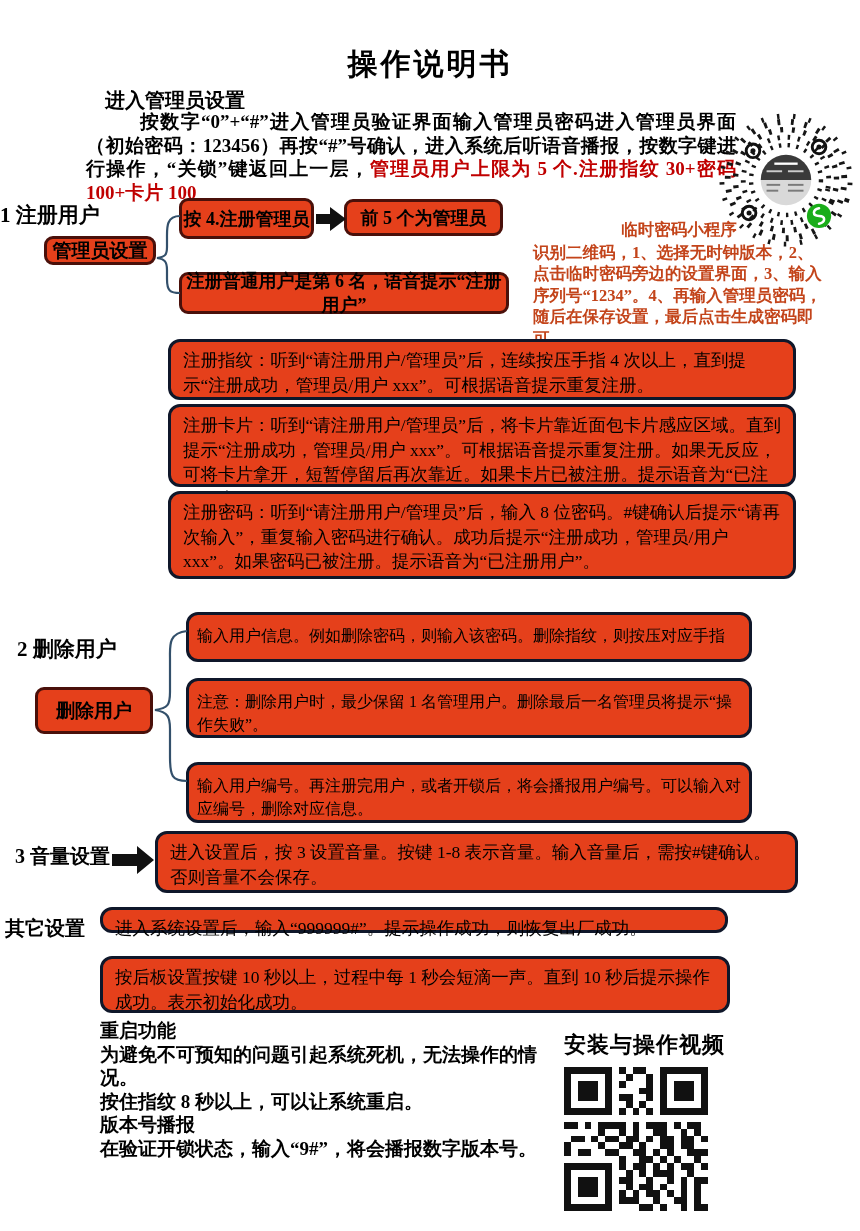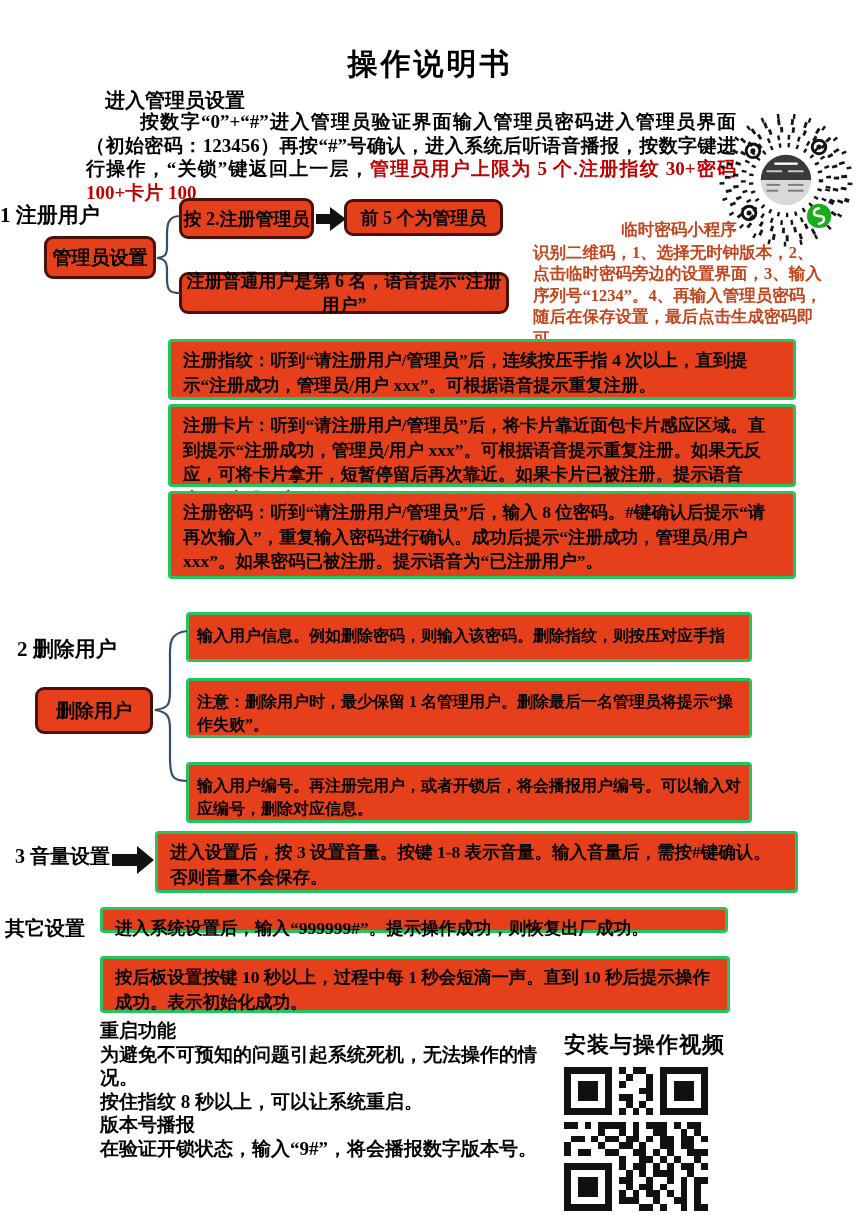--- a/index.html
+++ b/index.html
@@ -7,22 +7,22 @@
        font-family:"Liberation Serif","DejaVu Serif",serif;color:#000;}
   .abs{position:absolute;}
   .title{left:0;top:44px;width:860px;text-align:center;font-size:30px;font-weight:bold;letter-spacing:3px;}
   .h2{font-size:20px;font-weight:bold;}
   .para{left:86px;top:110px;width:650px;font-size:19px;font-weight:bold;line-height:23.5px;text-indent:54px;text-align:justify;}
   .red{color:#c00000;}
   .seclabel{font-size:21px;font-weight:bold;}
   .node{background:#e5401b;border:3px solid #4a100a;border-radius:9px;
         display:flex;align-items:center;justify-content:center;
         font-weight:bold;box-sizing:border-box;text-align:center;}
-  .rbox{background:#e5401b;border:3px solid #22c55e;border-radius:4px;
-        box-sizing:border-box;font-weight:bold;font-size:17.5px;line-height:24.5px;
+  .rbox{background:#e5401b;border:3px solid #0f172a;border-radius:12px;
+        box-sizing:border-box;font-weight:normal;font-size:17.5px;line-height:24.5px;
         padding:6px 12px;text-align:left;}
   .sec2box{font-size:16px;line-height:23px;padding:9px 8px;}
   .mini{left:533px;top:219px;width:292px;color:#c3441a;font-weight:bold;font-size:16.5px;line-height:21.5px;}
   .mini .mtitle{display:block;text-align:center;margin-bottom:1px;}
   .mini .mnote{display:block;}
   .restart{left:100px;top:1019px;width:470px;font-size:19px;font-weight:bold;line-height:23.5px;}
   .videoh{left:564px;top:1030px;font-family:"Liberation Sans","DejaVu Sans",sans-serif;
           font-size:22px;font-weight:bold;letter-spacing:1px;}
   svg{display:block;}
   .overlay{left:0;top:0;width:860px;height:1231px;pointer-events:none;z-index:5;}
@@ -77,22 +77,22 @@
       <rect x="72" y="74" width="16" height="2" fill="#7a7a7a"></rect>
     <rect x="50" y="80" width="12" height="2" fill="#7a7a7a"></rect>
       <rect x="72" y="80" width="16" height="2" fill="#7a7a7a"></rect>
 
     <circle cx="104" cy="107" r="12.5" fill="#1aad19"></circle>
     <path d="M 104 99 c -7 1.5 -7 8 0 8 c 7 0 7 6.5 0 8" stroke="#fff" stroke-width="2.6" fill="none" stroke-linecap="round"></path>
   </svg>
 </div>
 
 <div class="abs seclabel boxlayer" style="left:0;top:201px;">1 注册用户</div>
-<div class="abs node boxlayer" style="left:44px;top:236px;width:112px;height:43px;font-size:19px;">管理员设置</div>
-<div class="abs node boxlayer" style="left:179px;top:198px;width:135px;height:41px;font-size:18px;">按 2.注册管理员</div>
+<div class="abs node boxlayer" style="left:44px;top:236px;width:112px;height:29px;font-size:19px;">管理员设置</div>
+<div class="abs node boxlayer" style="left:179px;top:198px;width:135px;height:41px;font-size:18px;">按 4.注册管理员</div>
 <div class="abs node boxlayer" style="left:344px;top:199px;width:159px;height:37px;font-size:18px;">前 5 个为管理员</div>
 <div class="abs node boxlayer" style="left:179px;top:272px;width:330px;height:42px;font-size:18px;">注册普通用户是第 6 名，语音提示“注册用户”</div>
 
 <div class="abs mini boxlayer">
   <span class="mtitle">临时密码小程序</span>
   <span>识别二维码，1、选择无时钟版本，2、点击临时密码旁边的设置界面，3、输入序列号“1234”。4、再输入管理员密码，随后在保存设置，最后点击生成密码即可。</span>
   <span class="mnote">（单次有效）</span>
 </div>
 
 <div class="abs rbox boxlayer" style="left:168px;top:339px;width:628px;height:61px;">注册指纹：听到“请注册用户/管理员”后，连续按压手指 4 次以上，直到提示“注册成功，管理员/用户 xxx”。可根据语音提示重复注册。</div>

